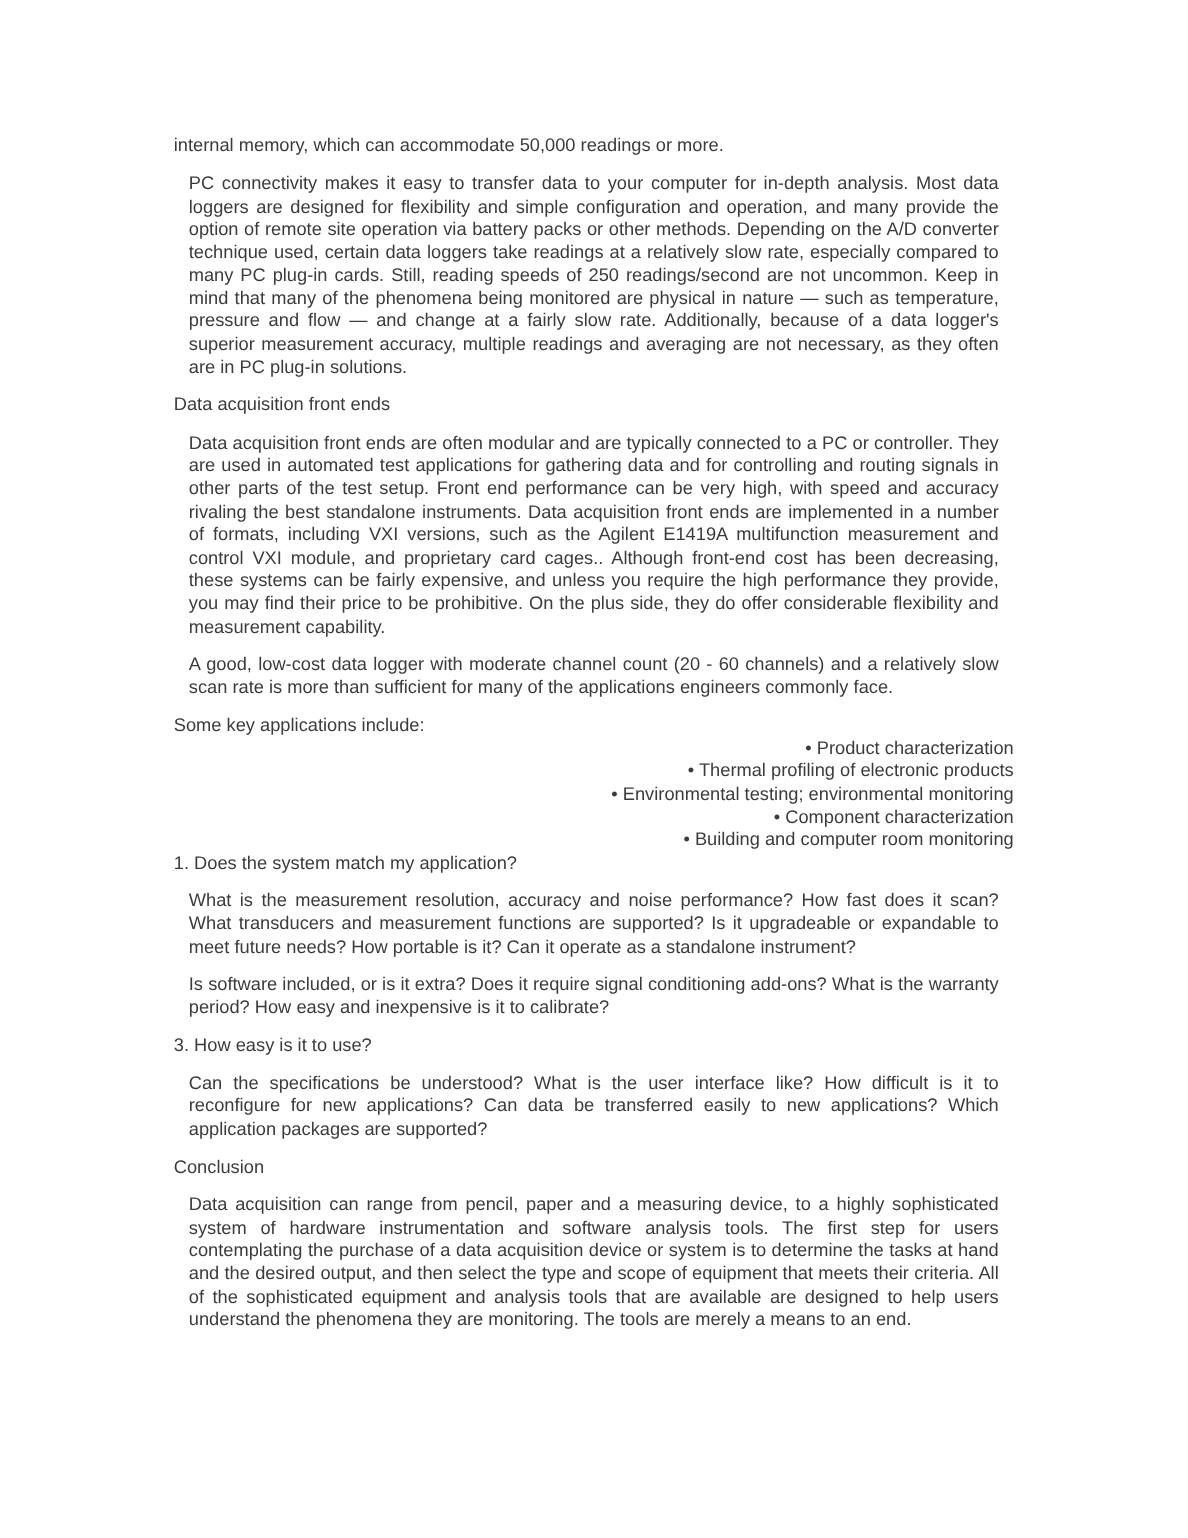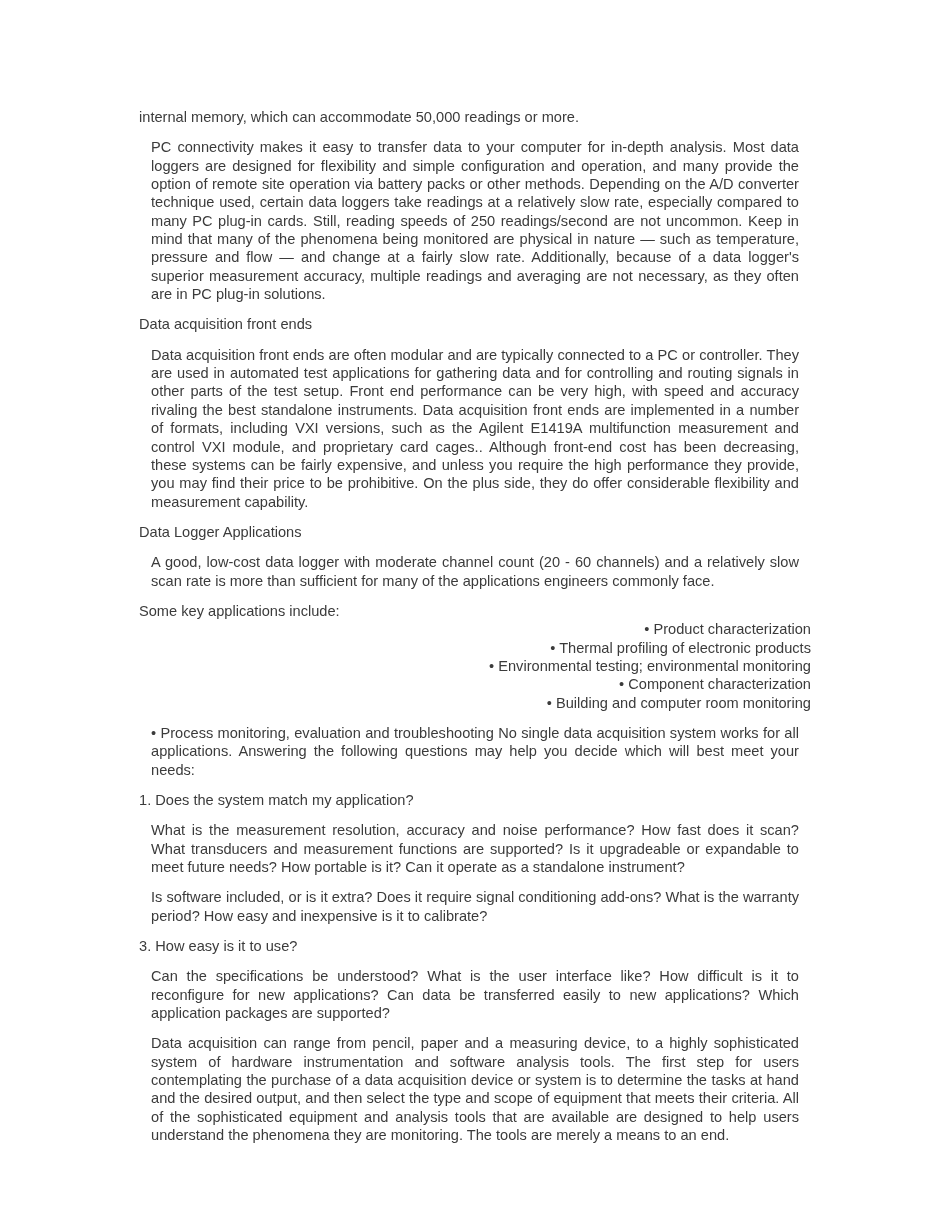--- a/index.html
+++ b/index.html
@@ -53,29 +53,28 @@
 </style>
 </head>
 <body>
 
 <div class="page">
   <div class="text-column" id="body-container">
   <p class="line">internal memory, which can accommodate 50,000 readings or more.</p>
       <p class="para">PC connectivity makes it easy to transfer data to your computer for in-depth analysis.   Most data loggers are designed for flexibility and simple configuration and operation, and many provide the option of remote site operation via battery packs or other methods. Depending on the A/D converter technique used, certain data loggers take readings at a relatively slow rate, especially compared to many PC plug-in cards. Still, reading speeds of 250 readings/second are not uncommon. Keep in mind that many of the phenomena being monitored are physical in nature — such as temperature, pressure and flow — and change at a fairly slow rate. Additionally, because of a data logger's superior measurement accuracy, multiple readings and averaging are not necessary, as they often are in PC plug-in solutions.</p>
       <p class="line">Data acquisition front ends</p>
       <p class="para">Data acquisition front ends are often modular and are typically connected to a PC or controller. They are used in automated test applications for gathering data and for controlling and routing signals in other parts of the test setup. Front end performance can be very high, with speed and accuracy rivaling the best standalone instruments. Data acquisition front ends are implemented in a number of formats, including VXI versions, such as the Agilent E1419A multifunction measurement and control VXI module, and proprietary card cages.. Although front-end cost has been decreasing, these systems can be fairly expensive, and unless you require the high performance they provide, you may find their price to be prohibitive. On the plus side, they do offer considerable flexibility and measurement capability.</p>
-      <p class="line">Data Logger Applications</p>
       <p class="para">A good, low-cost data logger with moderate channel count (20 - 60 channels) and a relatively slow scan rate is more than sufficient for many of the applications engineers commonly face.</p>
       <p class="line">Some key applications include:</p>
       <p class="bullet">• Product characterization</p>
       <p class="bullet">• Thermal profiling of electronic products</p>
       <p class="bullet">• Environmental testing; environmental monitoring</p>
       <p class="bullet">• Component characterization</p>
       <p class="bullet">• Building and computer room monitoring</p>
-      <p class="para">• Process monitoring, evaluation and troubleshooting No single data acquisition system works for all applications. Answering the following questions may help you decide which will best meet your needs:</p>
       <p class="line">1. Does the system match my application?</p>
       <p class="para">What is the measurement resolution, accuracy and noise performance? How fast does it scan? What transducers and measurement functions are supported? Is it upgradeable or expandable to meet future needs? How portable is it? Can it operate as a standalone instrument?</p>
       <p class="para">Is software included, or is it extra? Does it require signal conditioning add-ons? What is the warranty period? How easy and inexpensive is it to calibrate?</p>
       <p class="line">3. How easy is it to use?</p>
       <p class="para">Can the specifications be understood? What is the user interface like? How difficult is it to reconfigure for new applications? Can data be transferred easily to new applications? Which application packages are supported?</p>
+      <p class="line">Conclusion</p>
       <p class="para">Data acquisition can range from pencil, paper and a measuring device, to a highly sophisticated system of hardware instrumentation and software analysis tools. The first step for users contemplating the purchase of a data acquisition device or system is to determine the tasks at hand and the desired output, and then select the type and scope of equipment that meets their criteria. All of the sophisticated equipment and analysis tools that are available are designed to help users understand the phenomena they are monitoring. The tools are merely a means to an end.</p>
     </div>
 </div>
 
 </body></html>

